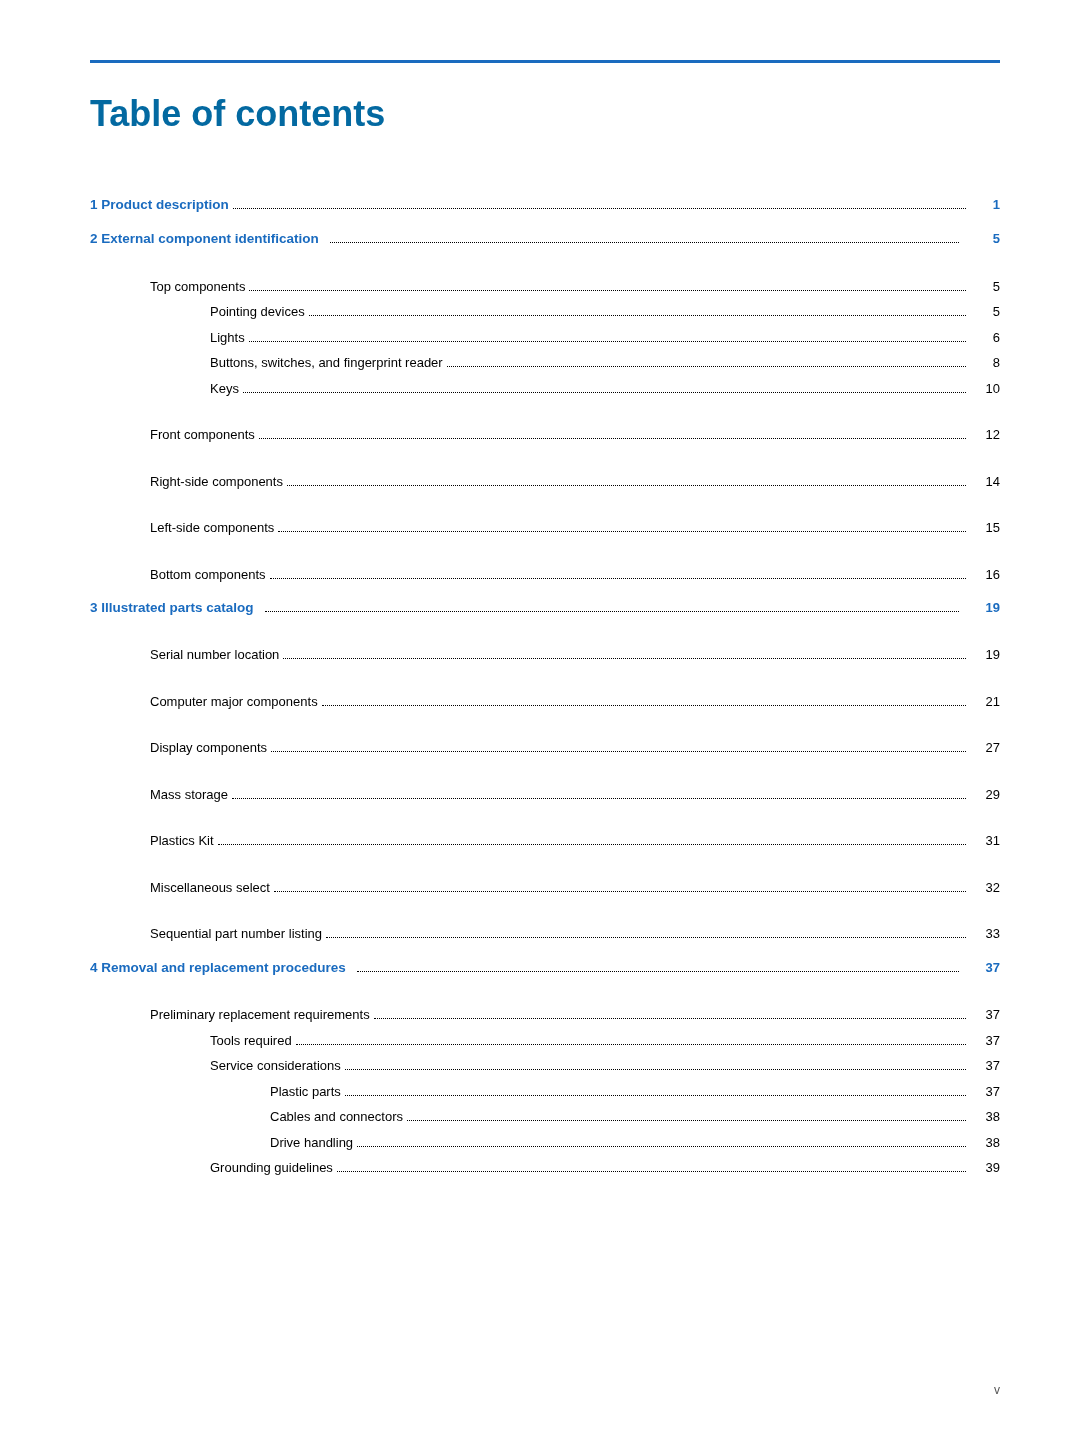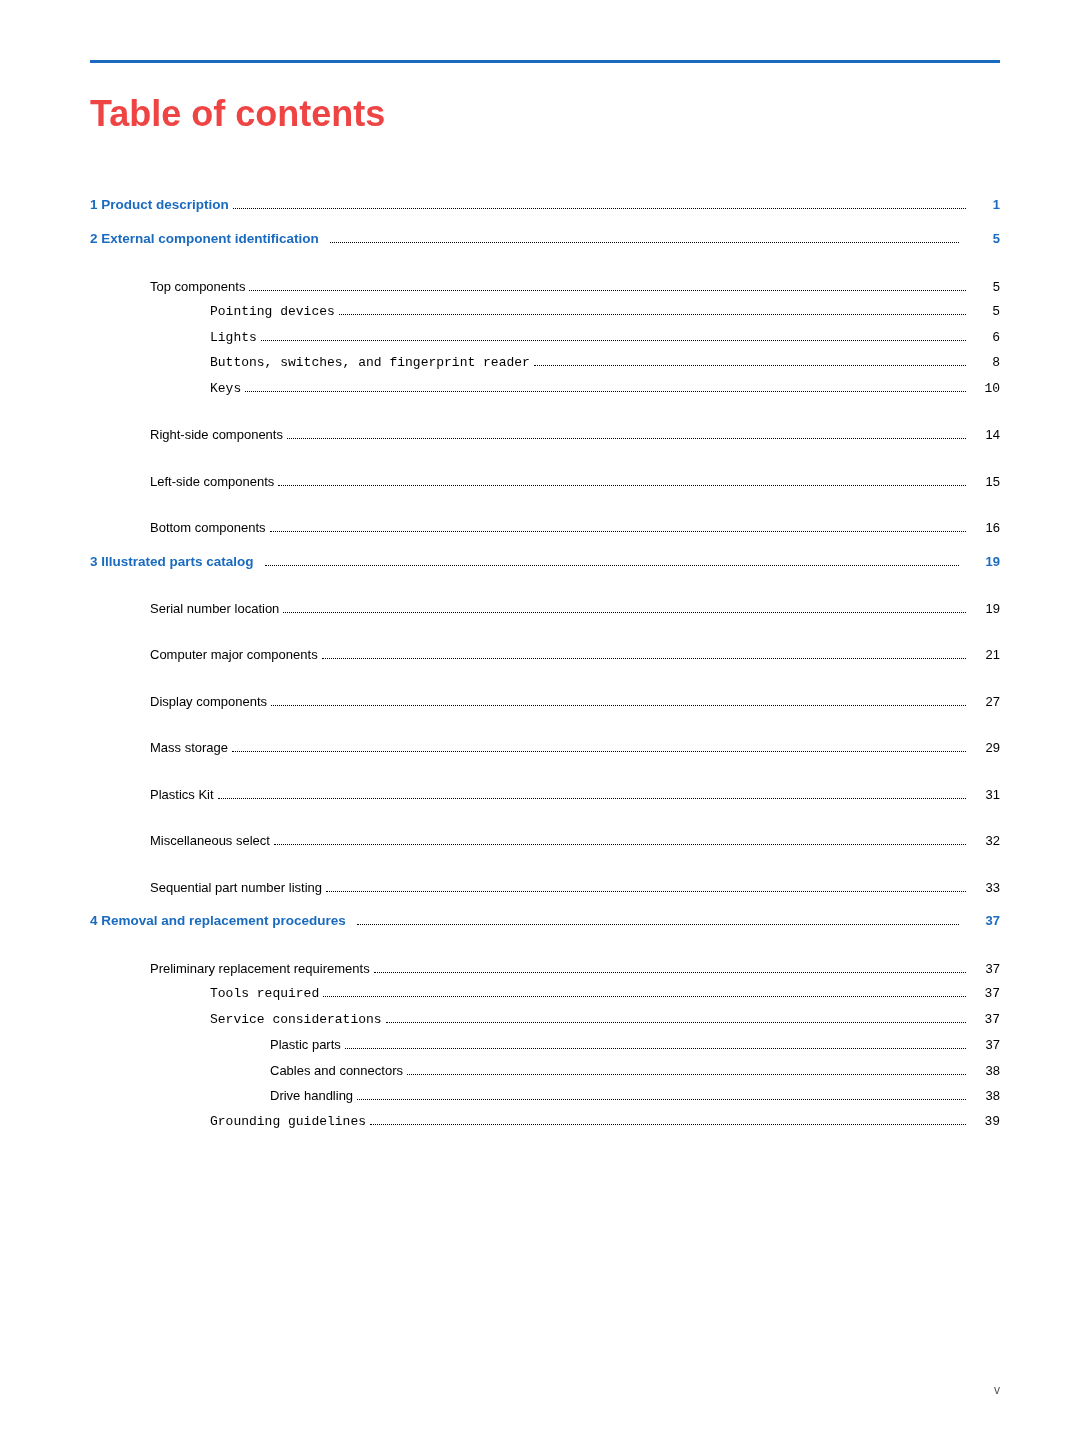--- a/index.html
+++ b/index.html
@@ -20,21 +20,21 @@
 
     .page-header {
       border-top: 3px solid #1a6bbf;
       padding-top: 20px;
       margin-bottom: 10px;
     }
 
     .page-title {
       font-size: 36px;
       font-weight: bold;
-      color: #ef4444;
+      color: #0369a1;
       margin-bottom: 40px;
     }
 
     .toc-container {
       margin-top: 60px;
     }
 
     .toc-entry {
       display: flex;
       align-items: baseline;
@@ -80,21 +80,20 @@
 
     
     .level-2 {
       padding-left: 60px;
       margin-top: 27px;
     }
 
     
     .level-3 {
       padding-left: 120px;
-      font-family: Liberation Mono, monospace;
     }
 
     
     .level-4 {
       padding-left: 180px;
     }
 
     .section-gap {
       margin-top: 14px;
       gap: 7px;
@@ -145,20 +144,25 @@
       <span class="entry-label">Buttons, switches, and fingerprint reader</span>
       <span class="dots"></span>
       <span class="page-num">8</span>
     </div>
     <div class="toc-entry level-3">
       <span class="entry-label">Keys</span>
       <span class="dots"></span>
       <span class="page-num">10</span>
     </div>
     <div class="toc-entry level-2">
+      <span class="entry-label">Front components</span>
+      <span class="dots"></span>
+      <span class="page-num">12</span>
+    </div>
+    <div class="toc-entry level-2">
       <span class="entry-label">Right-side components</span>
       <span class="dots"></span>
       <span class="page-num">14</span>
     </div>
     <div class="toc-entry level-2">
       <span class="entry-label">Left-side components</span>
       <span class="dots"></span>
       <span class="page-num">15</span>
     </div>
     <div class="toc-entry level-2">

